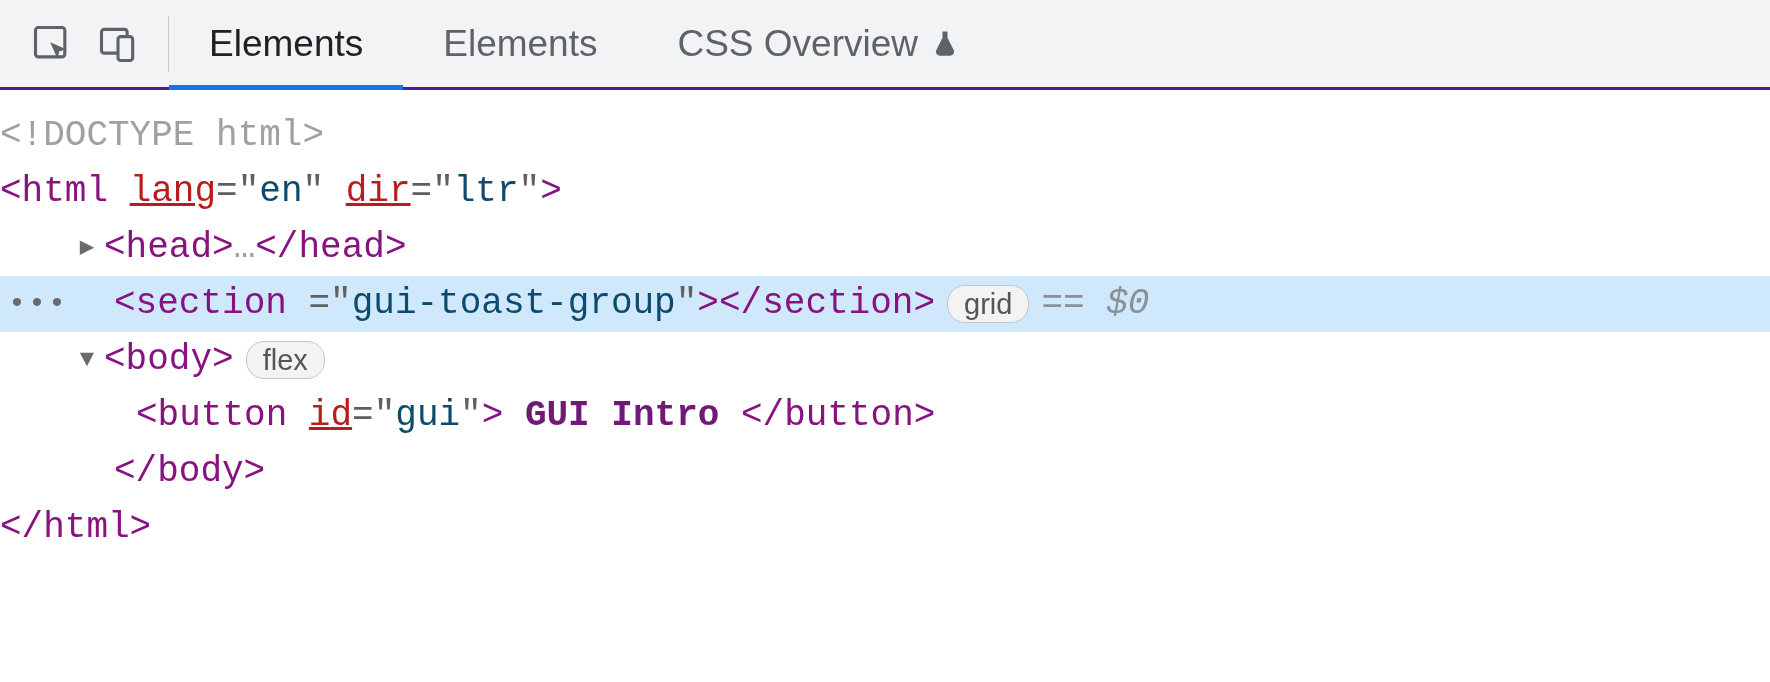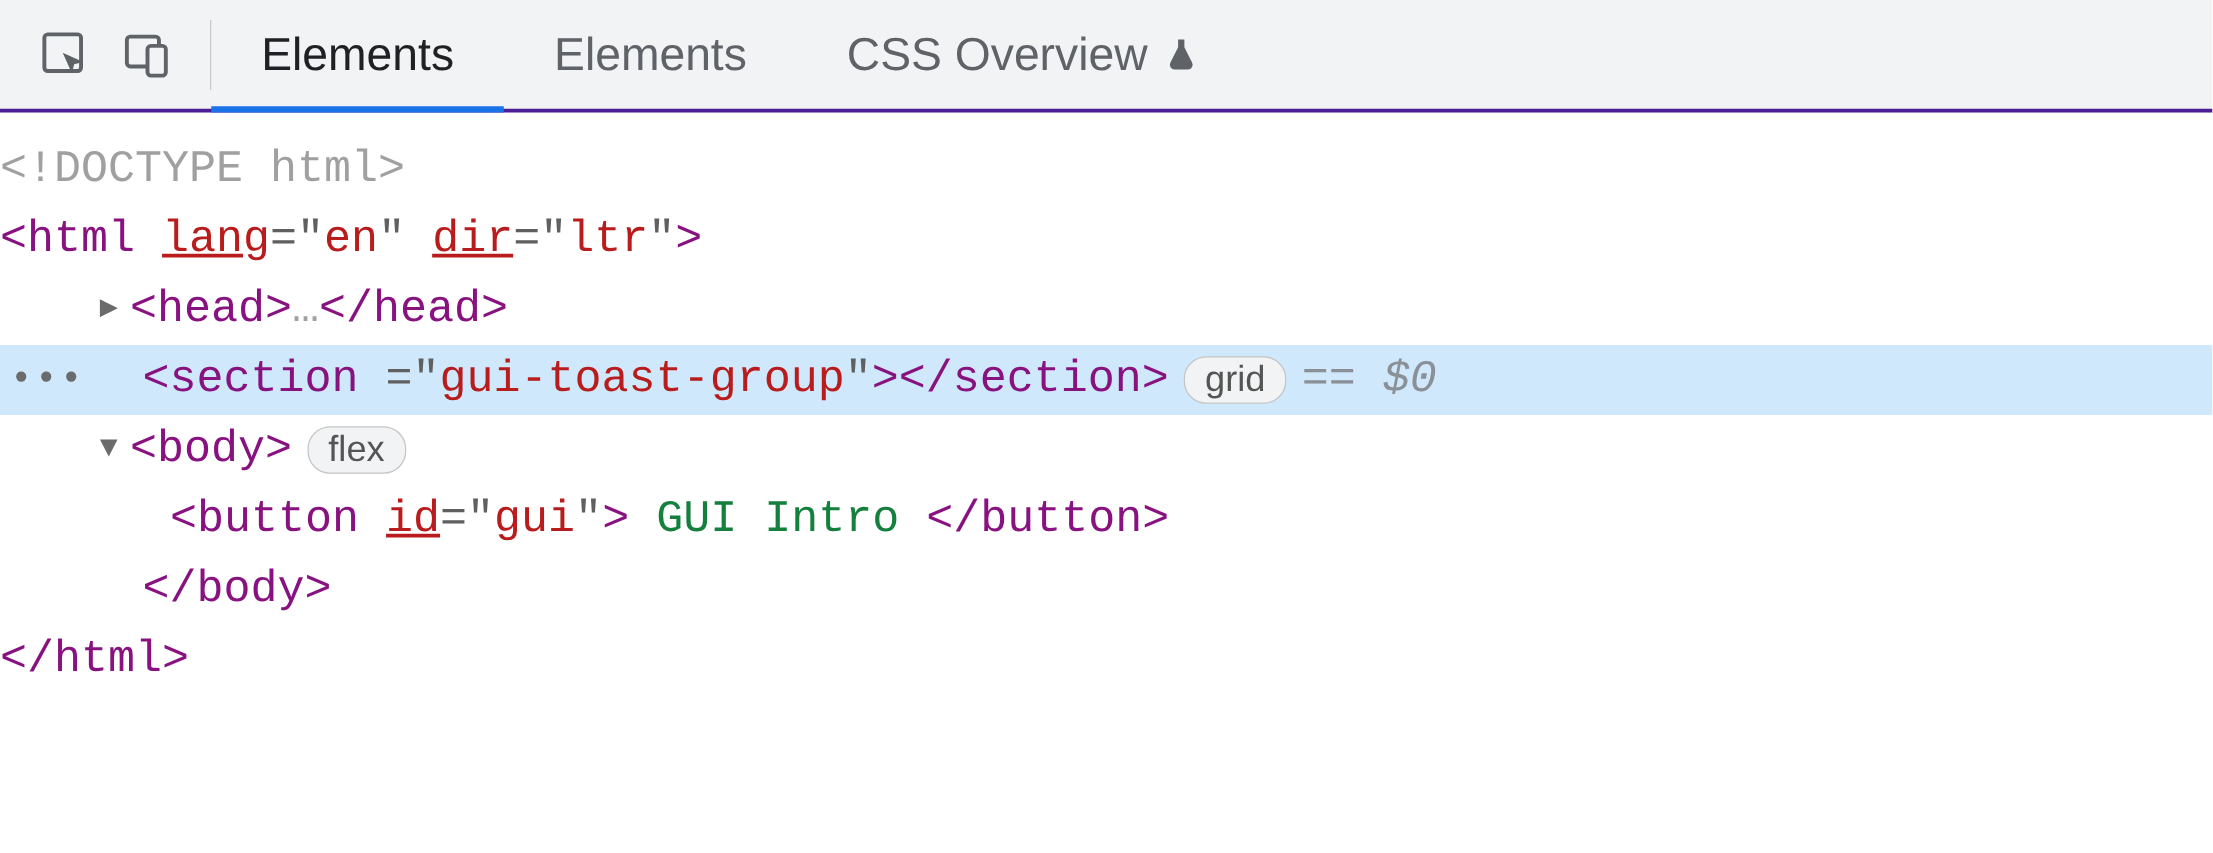--- a/index.html
+++ b/index.html
@@ -96,22 +96,22 @@
   .ellipsis-gutter {
     position: absolute;
     left: 8px;
     color: #6b6b6b;
     font-size: 30px;
     letter-spacing: 2px;
   }
   .c-gray { color: #a0a0a0; }
   .c-tag  { color: #881280; }  
   .c-attr { color: #b91c1c; text-decoration: underline; }  
-  .c-str  { color: #b91c1c; }  
-  .c-text { color: #15803d; }
+  .c-str  { color: #0c4a6e; }  
+  .c-text { color: #701a75; font-weight: bold; }
   .c-punct{ color: #606060; }
   .c-faint{ color: #8a9096; font-style: italic; }
   .badge {
     font-family: -apple-system, "Helvetica Neue", Arial, sans-serif;
     font-size: 29px;
     color: #555;
     background: #f1f3f4;
     border: 1px solid #c5c5c5;
     border-radius: 18px;
     padding: 0 16px;

